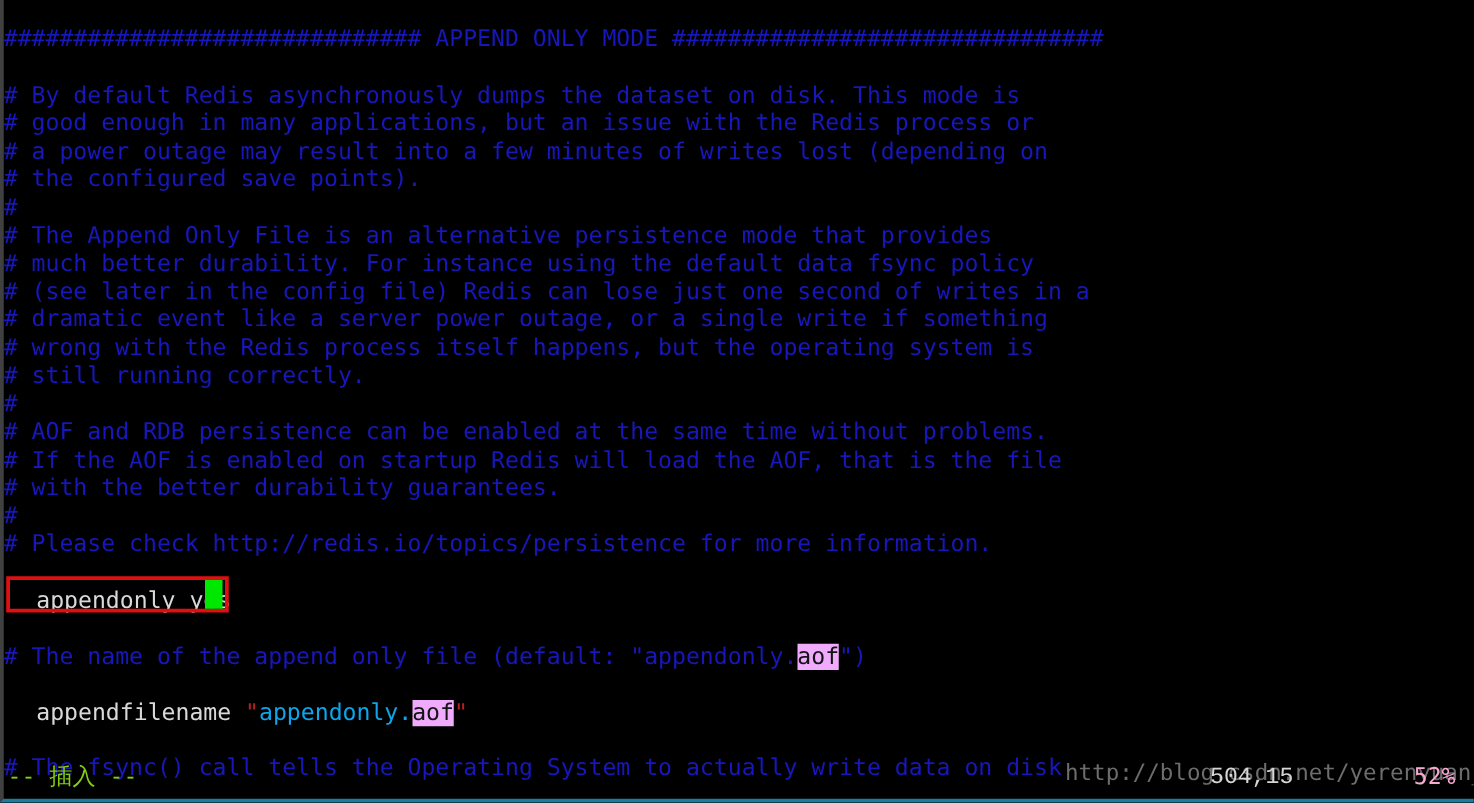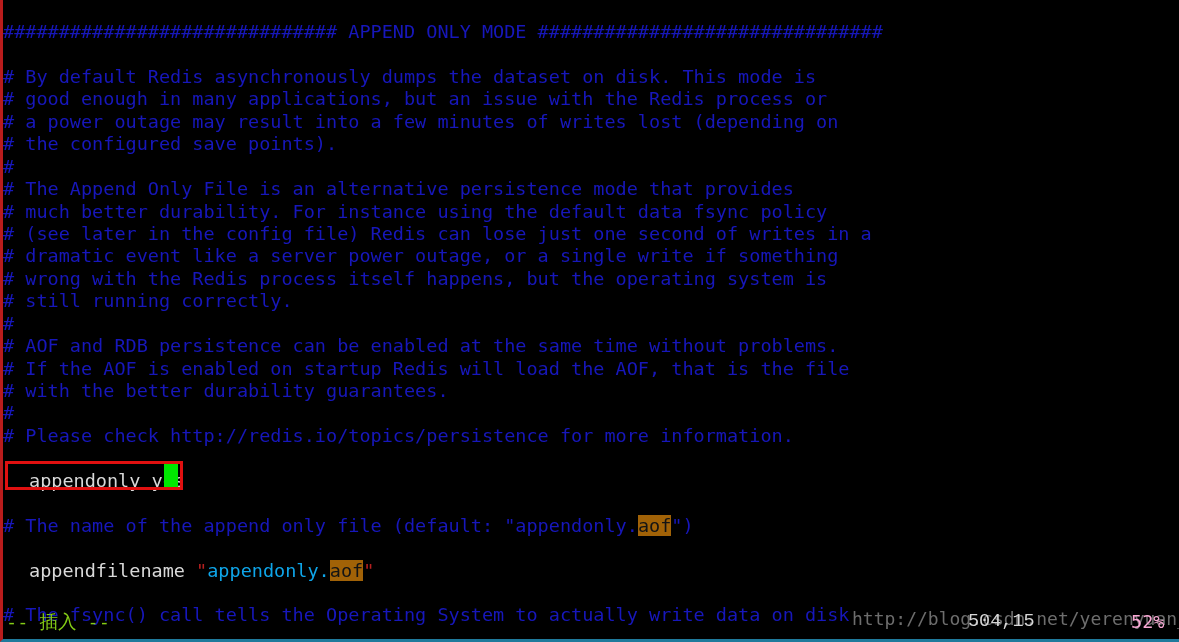--- a/index.html
+++ b/index.html
@@ -13,21 +13,21 @@
     overflow: hidden;
     font-family: "DejaVu Sans Mono", "Liberation Mono", monospace;
   }
 
   #terminal {
     position: relative;
     width: 1179px;
     height: 642px;
     background: #000000;
     box-sizing: border-box;
-    border-left: 3px solid #b91c1c;
+    border-left: 3px solid #404040;
     border-bottom: 3px solid #1f7a9c;
     overflow: hidden;
   }
 
   
   #buffer {
     position: absolute;
     left: 0px;
     top: 21px;
     width: 1176px;
@@ -39,21 +39,21 @@
   }
   .row {
     height: 22.45px;
     white-space: pre;
     color: #1414b8;
   }
   .cmt     { color: #1717bb; }
   .plain   { color: #d9d9d9; margin-left: 26px; }
   .str     { color: #0ea5e9; }
   .strq    { color: #b52020; }
-  .hl      { background: #a16207; color: #141414; }
+  .hl      { background: #f0abfc; color: #141414; }
 
   
   #redbox {
     position: absolute;
     left: 2px;
     top: 461px;
     width: 178px;
     height: 29px;
     border: 3px solid #e01010;
     box-sizing: border-box;

